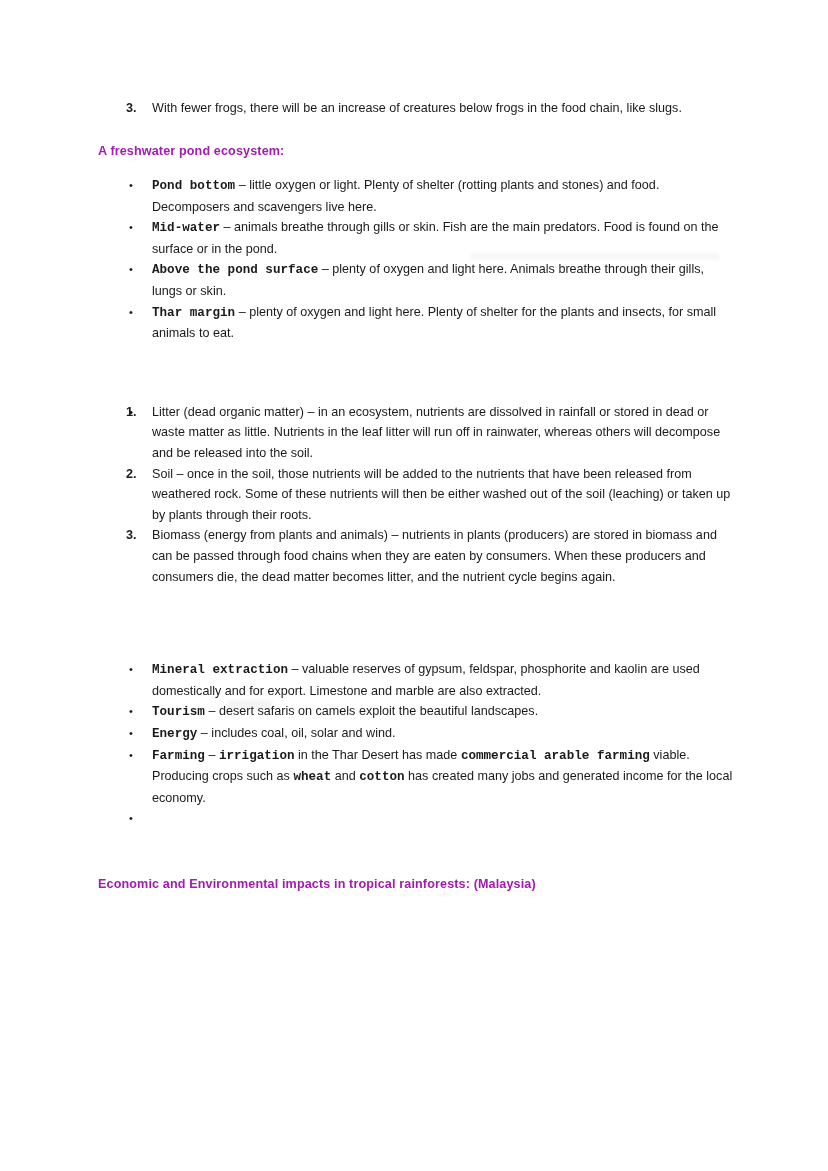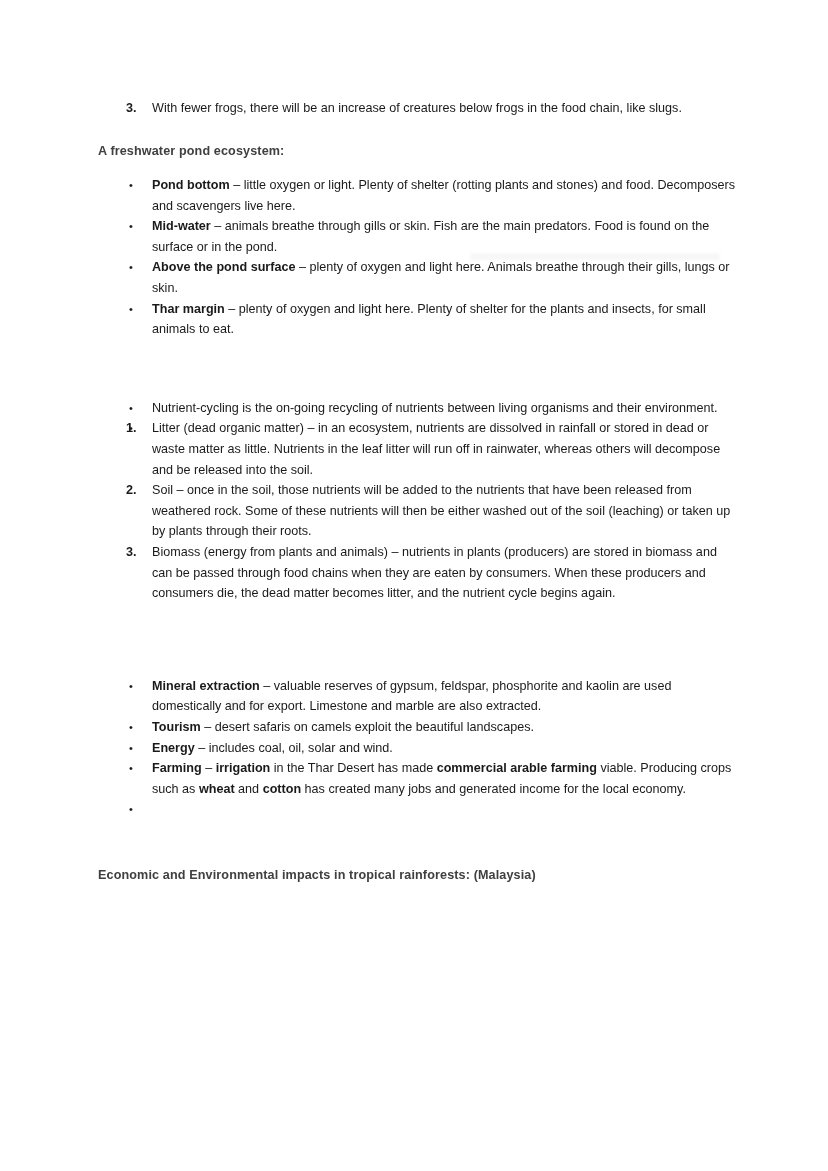--- a/index.html
+++ b/index.html
@@ -27,21 +27,21 @@
   .content {
     position: absolute;
     left: 98px;
     top: 98px;
     width: 638px;
   }
   .heading {
     font-size: 12.6px;
     font-weight: bold;
     line-height: 20.5px;
-    color: #404040;
+    color: #a21caf;
     margin: 0;
     letter-spacing: 0.01em;
   }
   .list {
     list-style: none;
     margin: 0;
     padding: 0;
   }
   .li {
     position: relative;
@@ -63,21 +63,21 @@
   }
   .li.bullet .marker {
     left: 31px;
     font-size: 11px;
     line-height: 20.6px;
   }
   .li.num .marker {
     font-weight: bold;
     left: 28px;
   }
-  b, .b { font-weight: bold; }
+  b, .b { font-weight: bold; font-family: Liberation Mono, monospace; }
   .gap-s  { height: 14px; }
   .gap-m  { height: 22px; }
   .gap-xl { height: 44px; }
   .smudge {
     position: absolute;
     background: #f4f4f4;
     border-radius: 3px;
     filter: blur(1.4px);
   }
 </style>
@@ -124,21 +124,20 @@
     </ul>
 
     <div class="gap-xl"></div>
 
 
     <div class="gap-s"></div>
 
     <ul class="list">
       <li class="li bullet">
         <span class="marker">•</span>
-        <span>Nutrient-cycling is the on-going recycling of nutrients between living organisms and their environment.</span>
       </li>
       <li class="li bullet">
         <span class="marker">•</span>
       </li>
     </ul>
 
     <ul class="list">
       <li class="li num">
         <span class="marker">1.</span>
         <span>Litter (dead organic matter) – in an ecosystem, nutrients are dissolved in rainfall or stored in dead or waste matter as little. Nutrients in the leaf litter will run off in rainwater, whereas others will decompose and be released into the soil.</span>

